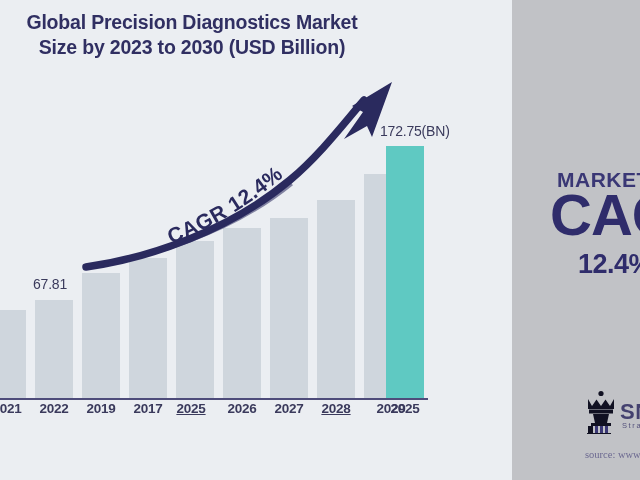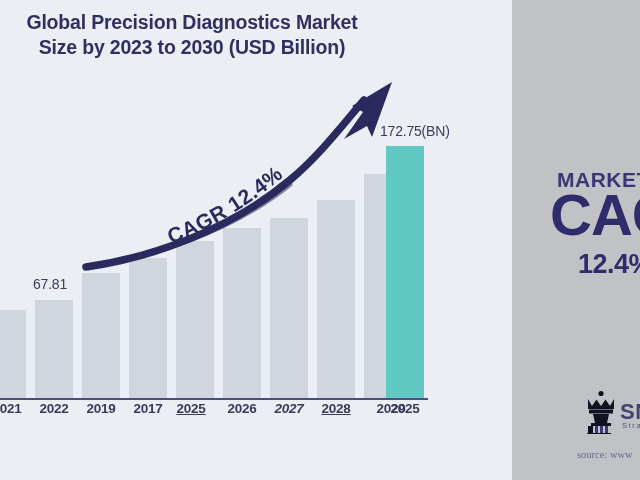--- a/index.html
+++ b/index.html
@@ -186,21 +186,21 @@
     position: absolute;
     left: 38px;
     top: 31px;
     color: #55527C;
     font-size: 7.5px;
     letter-spacing: 1.6px;
     white-space: nowrap;
   }
   #source-text {
     position: absolute;
-    left: 65px;
+    left: 73px;
     top: 449px;
     color: #6B6890;
     font-size: 10.5px;
     font-family: "Liberation Serif", serif;
     white-space: nowrap;
   }
 </style>
 </head>
 <body>
 
@@ -225,21 +225,21 @@
       <div class="bar highlight" style="left:386px; height:252px; left:386px;"></div>
 
       <div id="axis-line"></div>
 
       <div class="tick-label" style="left:-16px;">2021</div>
       <div class="tick-label" style="left:31px;">2022</div>
       <div class="tick-label" style="left:78px;">2019</div>
       <div class="tick-label" style="left:125px;">2017</div>
       <div class="tick-label" style="left:168px;text-decoration:underline;">2025</div>
       <div class="tick-label" style="left:219px;">2026</div>
-      <div class="tick-label" style="left:266px;font-style:italic;">2027</div>
+      <div class="tick-label" style="left:266px;">2027</div>
       <div class="tick-label" style="left:313px;text-decoration:underline;">2028</div>
       <div class="tick-label" style="left:368px;">2029</div>
       <div class="tick-label" style="left:382px;">2025</div>
 
       <div class="value-label" id="value-first">67.81</div>
       <div class="value-label" id="value-last">172.75(BN)</div>
 
       <svg id="arrow-svg" viewBox="0 0 512 420">
         <path d="M 86,207 C 150,198 230,170 290,120 C 320,95 345,62 364,40" stroke="#2A2A5E" stroke-width="7.5" fill="none" stroke-linecap="round"></path>
         <path d="M 86,207 C 150,199 232,173 292,124" stroke="#2A2A5E" stroke-width="3" fill="none" opacity="0.55"></path>

